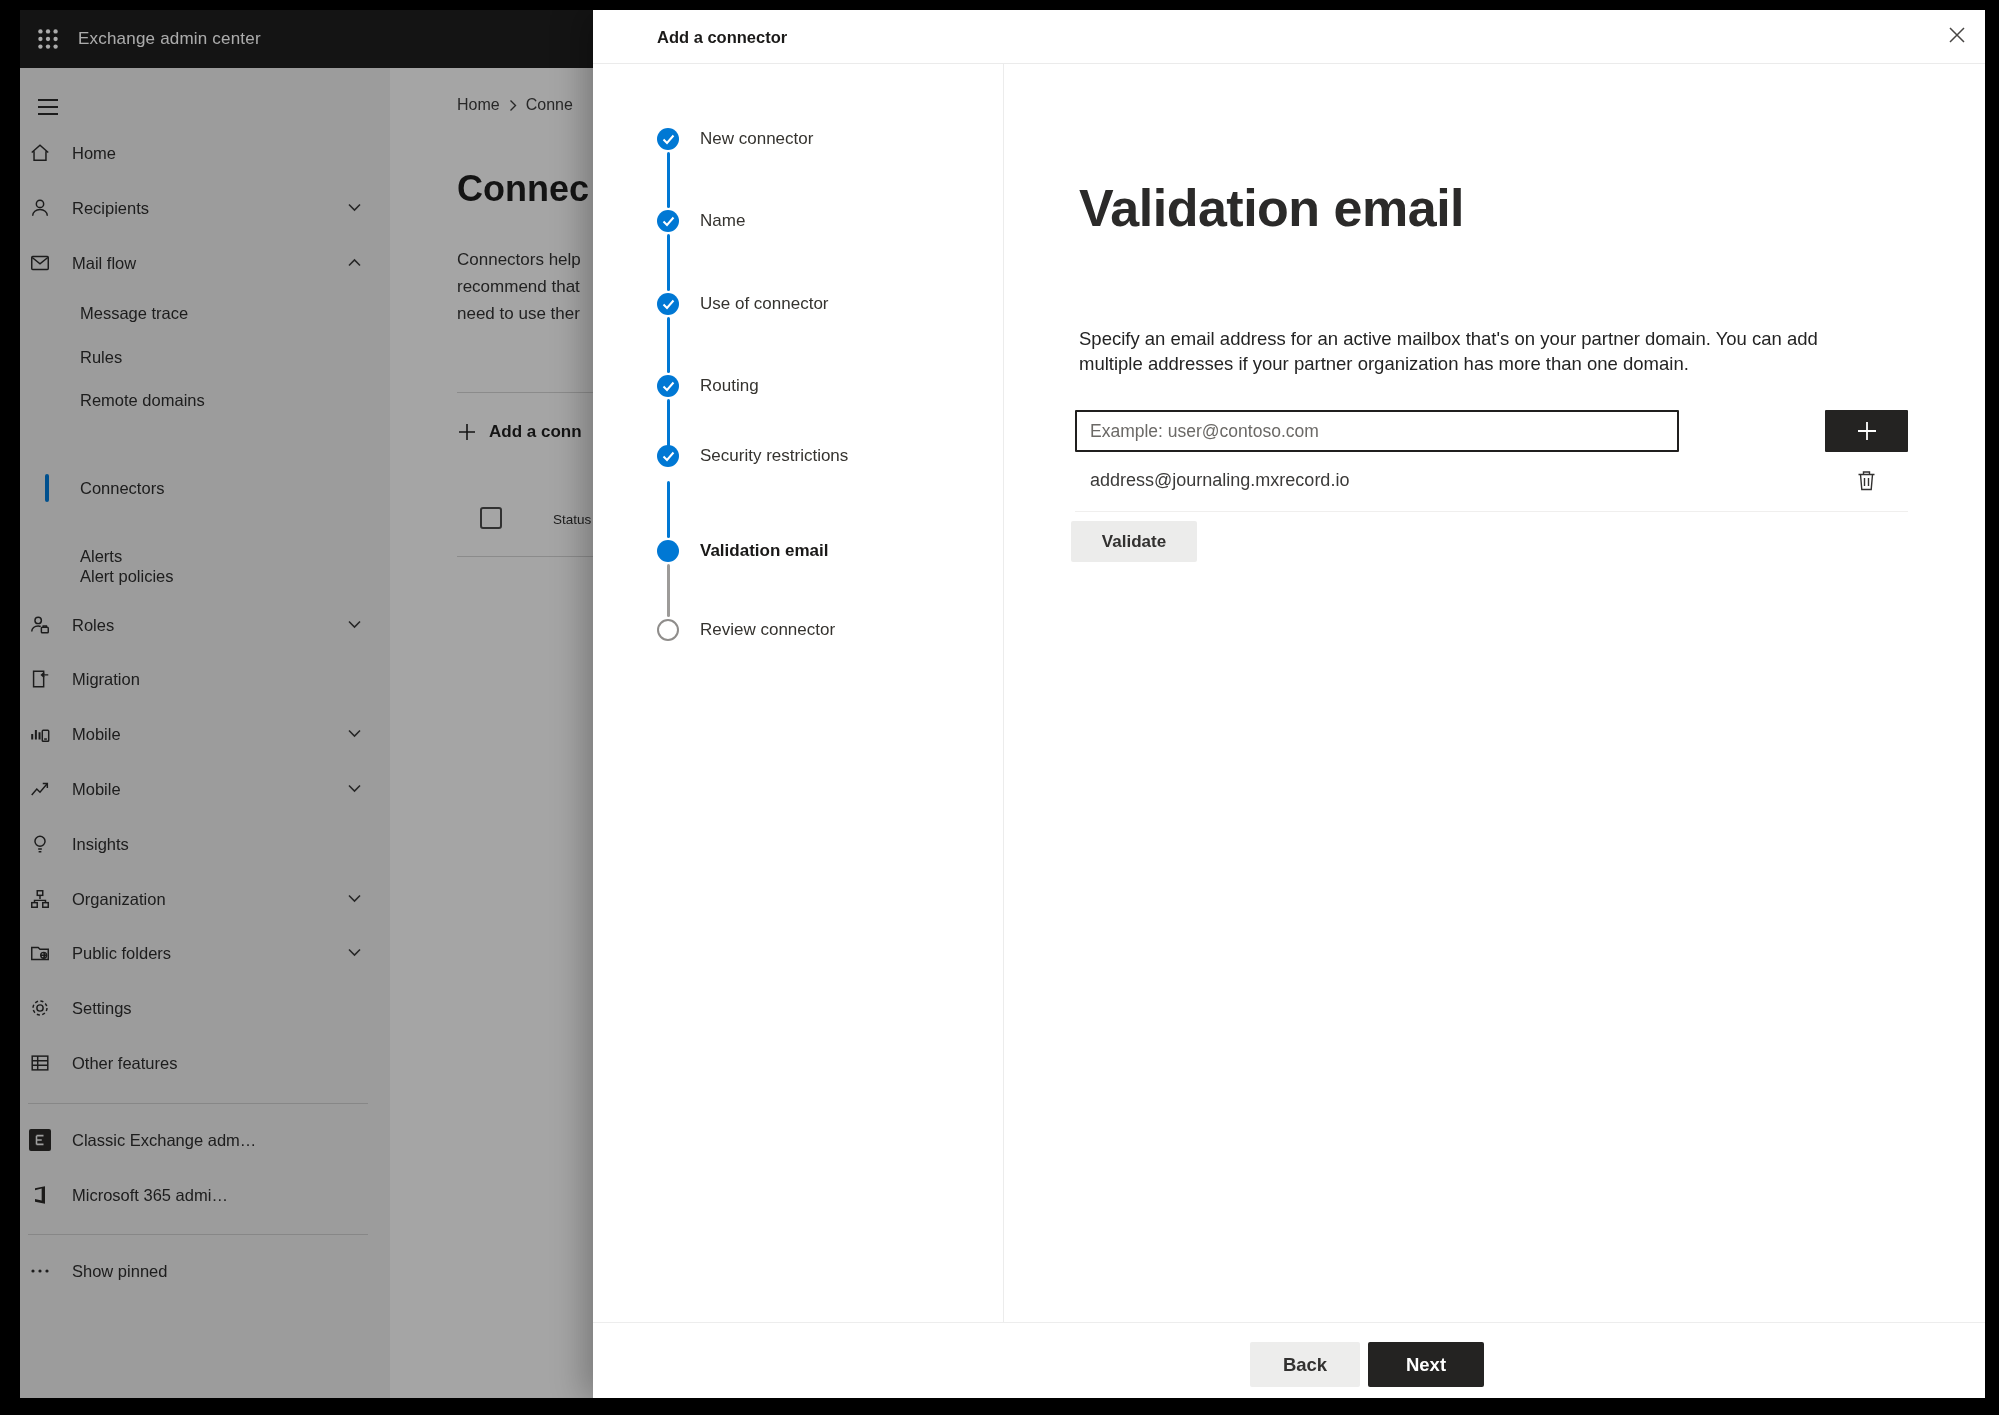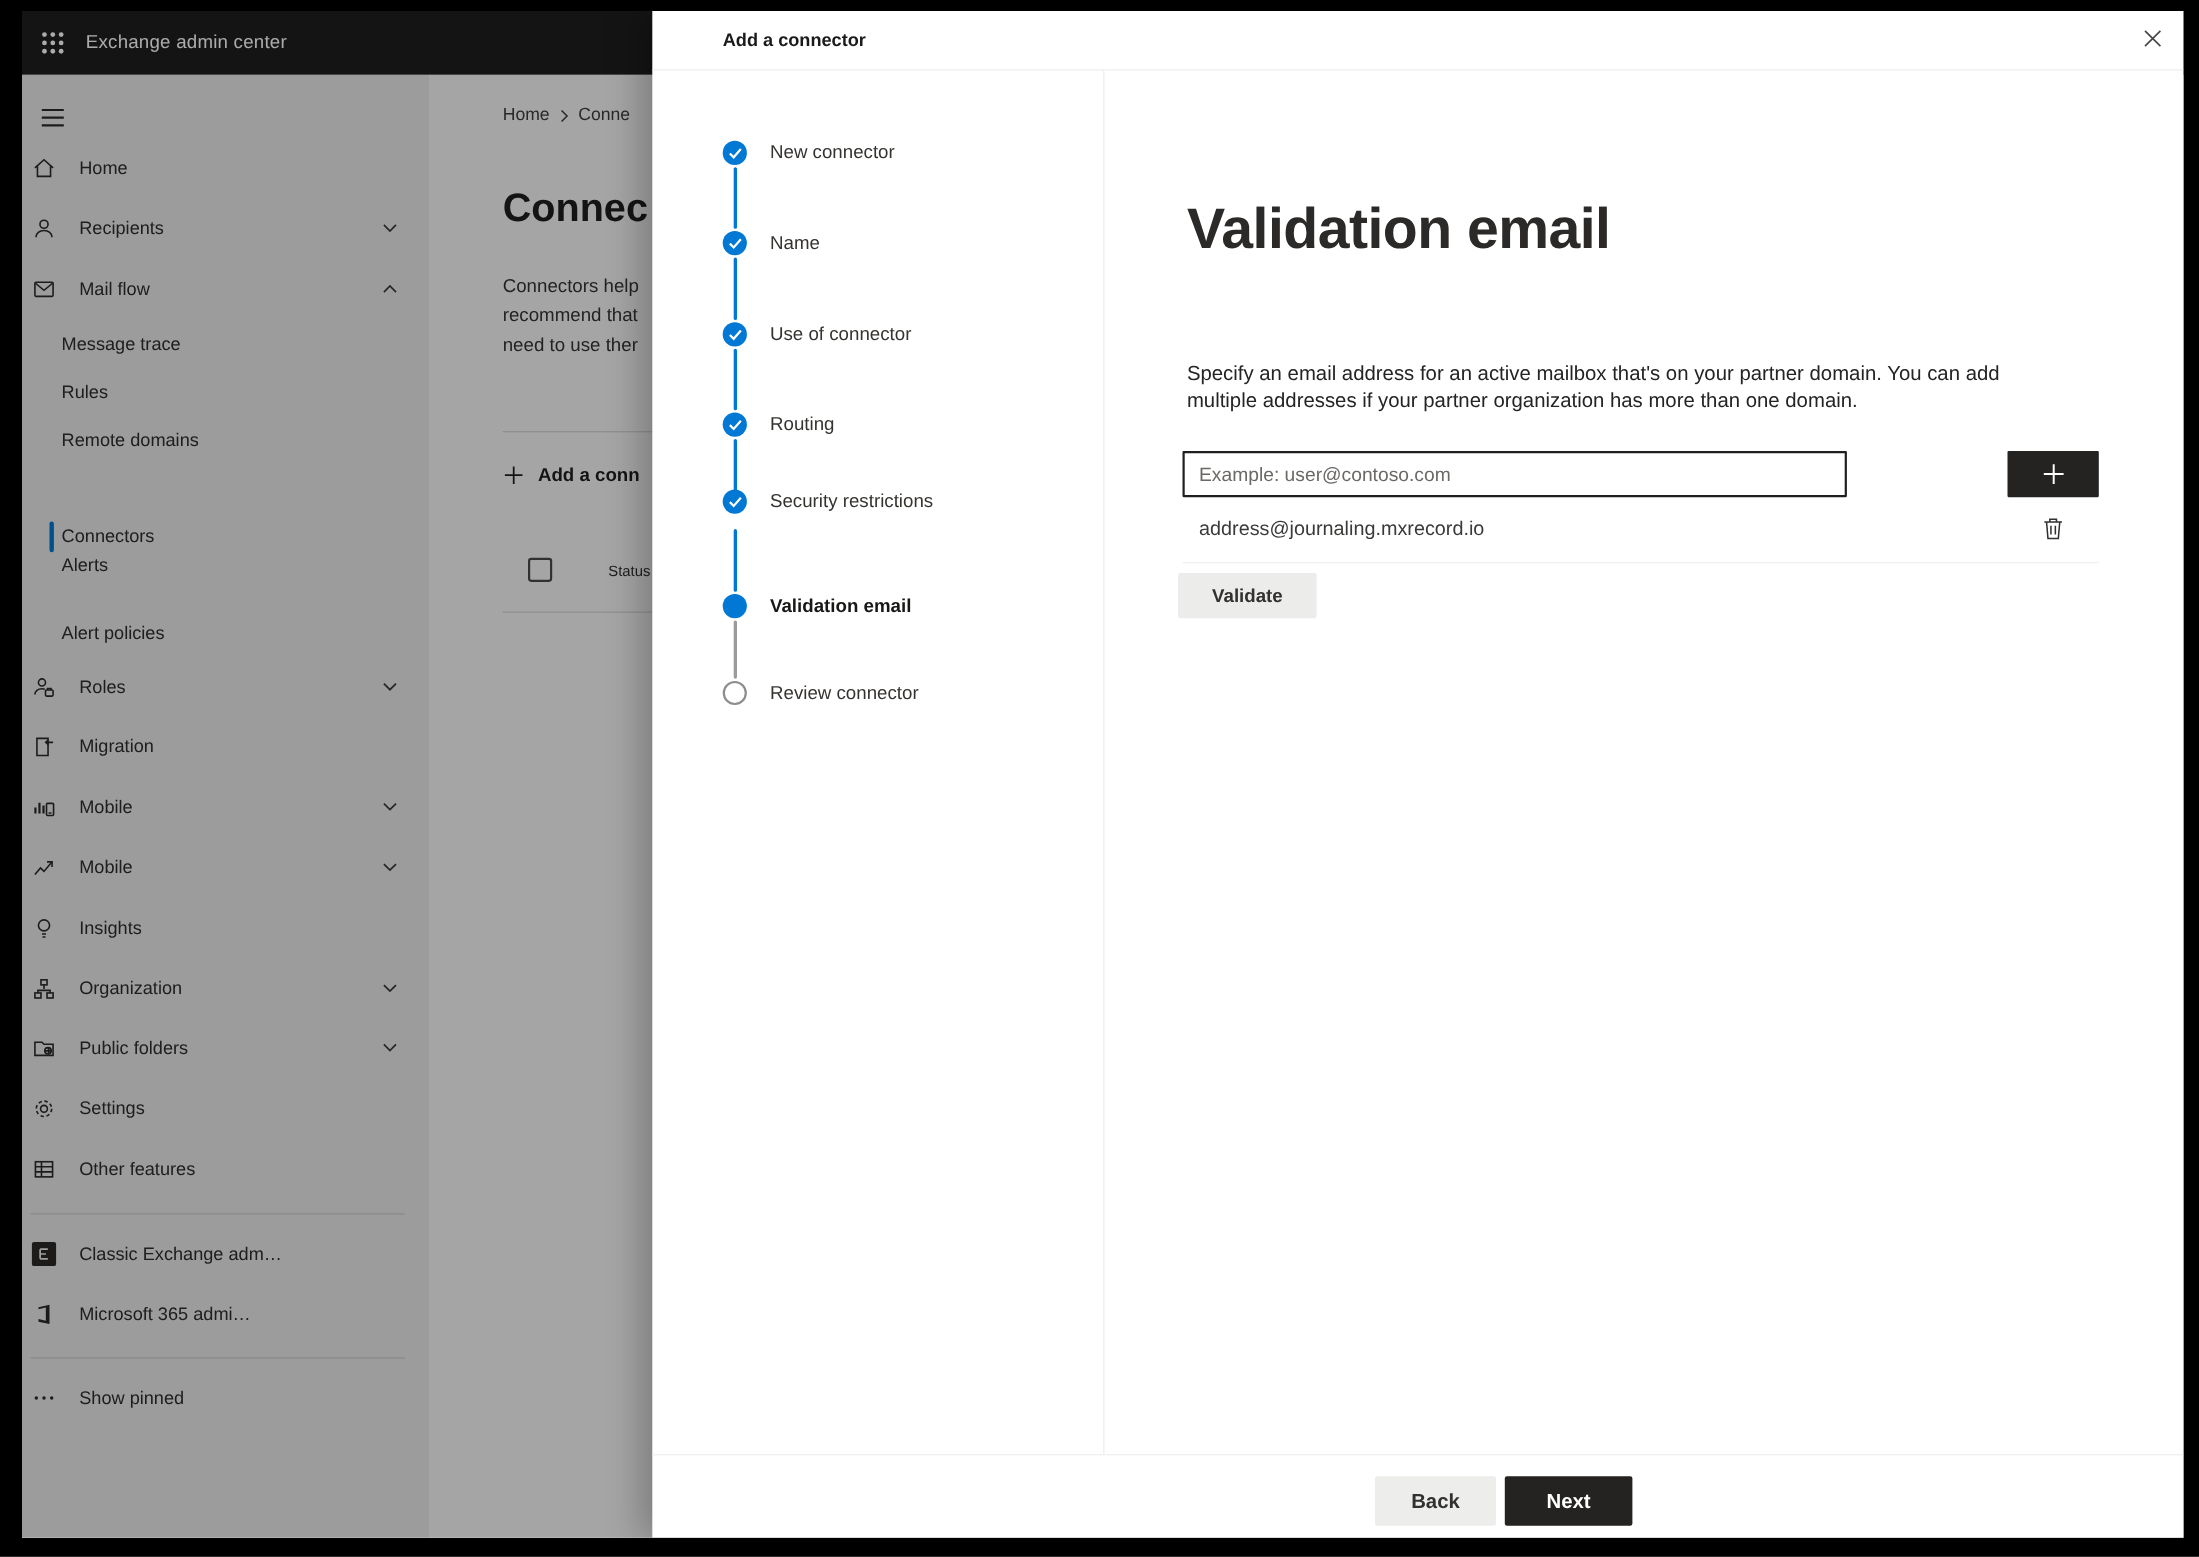--- a/index.html
+++ b/index.html
@@ -10,21 +10,21 @@
   
   .topbar{position:absolute;left:0;top:0;right:0;height:58px;background:#1f1f1f;display:flex;align-items:center;z-index:1;}
   .waffle-btn{width:44px;height:44px;margin-left:6px;display:flex;align-items:center;justify-content:center;color:#fff;cursor:pointer;}
   .topbar-title{color:#fff;font-size:17px;margin-left:8px;letter-spacing:.2px;}
 
   
   .sidebar{position:absolute;left:0;top:58px;width:370px;bottom:0;background:#e9e9e9;z-index:1;}
   .hamburger{position:absolute;left:10px;top:22px;width:36px;height:34px;display:flex;align-items:center;justify-content:center;color:#2b2b2b;cursor:pointer;}
   .nav-item{position:absolute;left:0;width:370px;height:44px;display:flex;align-items:center;padding-left:8px;box-sizing:border-box;color:#2d2d2d;font-size:16.5px;cursor:pointer;}
   .nav-ico{width:24px;height:24px;margin-right:20px;flex:none;color:#2b2b2b;display:flex;align-items:center;justify-content:center;}
-  .nav-sub{padding-left:36px;text-align:center;}
+  .nav-sub{padding-left:60px;text-align:center;}
   .chev{position:absolute;left:328px;top:50%;margin-top:-5px;color:#3a3a3a;}
   .sel-bar{position:absolute;left:25px;top:8px;width:4px;height:28px;background:#0078d4;border-radius:2px;}
   .side-divider{position:absolute;left:8px;right:22px;height:1px;background:#c9c9c9;}
   .badge-ico{width:22px;height:22px;background:#2a2927;border-radius:2px;color:#eee;display:flex;align-items:center;justify-content:center;}
 
   
   .page{position:absolute;left:370px;top:58px;right:0;bottom:0;background:#f7f7f7;z-index:1;color:#2b2b2b;}
   .breadcrumb{position:absolute;left:67px;top:28px;display:flex;align-items:center;gap:9px;font-size:16px;color:#3c3c3c;}
   .crumb-cur{width:50px;overflow:hidden;white-space:nowrap;}
   .page-title{position:absolute;left:67px;top:100px;width:137px;overflow:hidden;white-space:nowrap;font-size:36px;font-weight:bold;color:#1f1f1f;}
@@ -147,21 +147,21 @@
     <div class="nav-item nav-sub" style="top:267px">
           <span>Rules</span>
         </div>
     <div class="nav-item nav-sub" style="top:310px">
           <span>Remote domains</span>
         </div>
     <div class="nav-item nav-sub" style="top:398px">
       <span class="sel-bar"></span>
       <span>Connectors</span>
     </div>
-    <div class="nav-item nav-sub" style="top:424px">
+    <div class="nav-item nav-sub" style="top:466px">
           <span>Alerts</span>
         </div>
     <div class="nav-item nav-sub" style="top:486px">
           <span>Alert policies</span>
         </div>
 
     <div class="nav-item" style="top:535px">
       <span class="nav-ico">
             <svg width="22" height="22" viewBox="0 0 24 24" fill="none" stroke="currentColor" stroke-width="1.6">
               <circle cx="10" cy="7" r="3.5"></circle>

